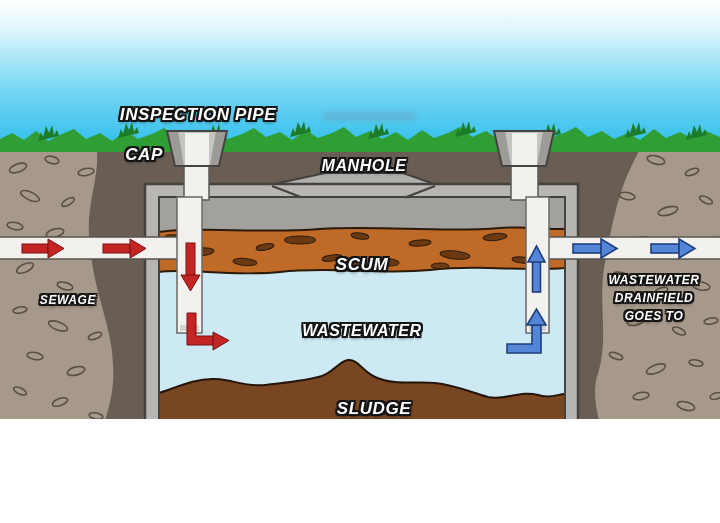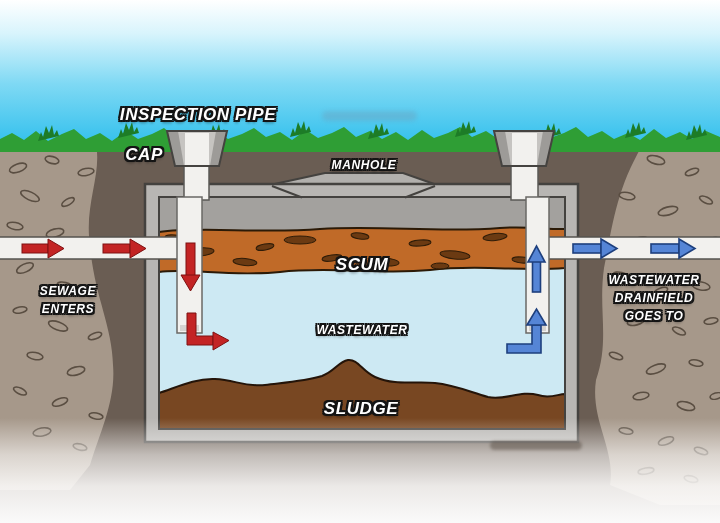--- a/index.html
+++ b/index.html
@@ -1,33 +1,33 @@
 <!DOCTYPE html>
 <html><head>
 <meta charset="utf-8">
 <style>
   html,body{margin:0;padding:0;background:#fff;}
   .stage{
-    position:relative;width:720px;height:523px;overflow:hidden;
+    position:relative;width:720px;height:419px;overflow:hidden;
     font-family:"Liberation Sans",sans-serif;background:#b91c1c;
   }
   .stage svg{position:absolute;left:0;top:0;}
   .lbl{
     position:absolute;transform:translate(-50%,-50%);
     color:#fff;font-weight:bold;font-style:italic;white-space:nowrap;
     letter-spacing:0.6px;text-align:center;line-height:17px;
     text-shadow:
       -2px -2px 0 #141414, 2px -2px 0 #141414,
       -2px  2px 0 #141414, 2px  2px 0 #141414,
       -2px  0   0 #141414, 2px  0   0 #141414,
        0   -2px 0 #141414, 0    2px 0 #141414,
        0    3px 3px rgba(0,0,0,.45);
   }
   .lbl-17{font-size:17px;}
-  .lbl-16{font-size:12px;}
+  .lbl-16{font-size:16px;}
   .lbl-15{font-size:12px;line-height:18px;}
   .caption div{white-space:nowrap;}
   .watermark{
     position:absolute;border-radius:5px;pointer-events:none;
   }
   .wm-sky{left:322px;top:111px;width:95px;height:10px;
     background:rgba(110,155,185,.38);filter:blur(2px);}
   .wm-bottom{left:490px;top:441px;width:92px;height:9px;
     background:rgba(75,62,53,.42);filter:blur(1.5px);}
 </style>
@@ -235,25 +235,24 @@
   </g>
 
   <rect x="0" y="418" width="720" height="105" fill="url(#g-fade)"></rect>
 </svg>
 
 <div class="lbl lbl-17" style="left:198px;top:114px;">INSPECTION PIPE</div>
 <div class="lbl lbl-17" style="left:144px;top:154px;">CAP</div>
 <div class="lbl lbl-16" style="left:364px;top:165px;">MANHOLE</div>
 <div class="lbl lbl-17" style="left:362px;top:264px;">SCUM</div>
 <div class="lbl lbl-16" style="left:362px;top:330px;">WASTEWATER</div>
-<div class="lbl lbl-17" style="left:361px;top:408px;">SLUDGE</div>
+<div class="lbl lbl-17" style="left:374px;top:408px;">SLUDGE</div>
 
 <div class="lbl lbl-15 caption" style="left:68px;top:300px;">
   <div>SEWAGE</div>
-  <div>ENTERS</div>
 </div>
 
 <div class="lbl lbl-15 caption" style="left:654px;top:298px;">
   <div>WASTEWATER</div>
   <div>DRAINFIELD</div>
   <div>GOES TO</div>
 </div>
 
 <div class="watermark wm-sky"></div>
 <div class="watermark wm-bottom"></div>

